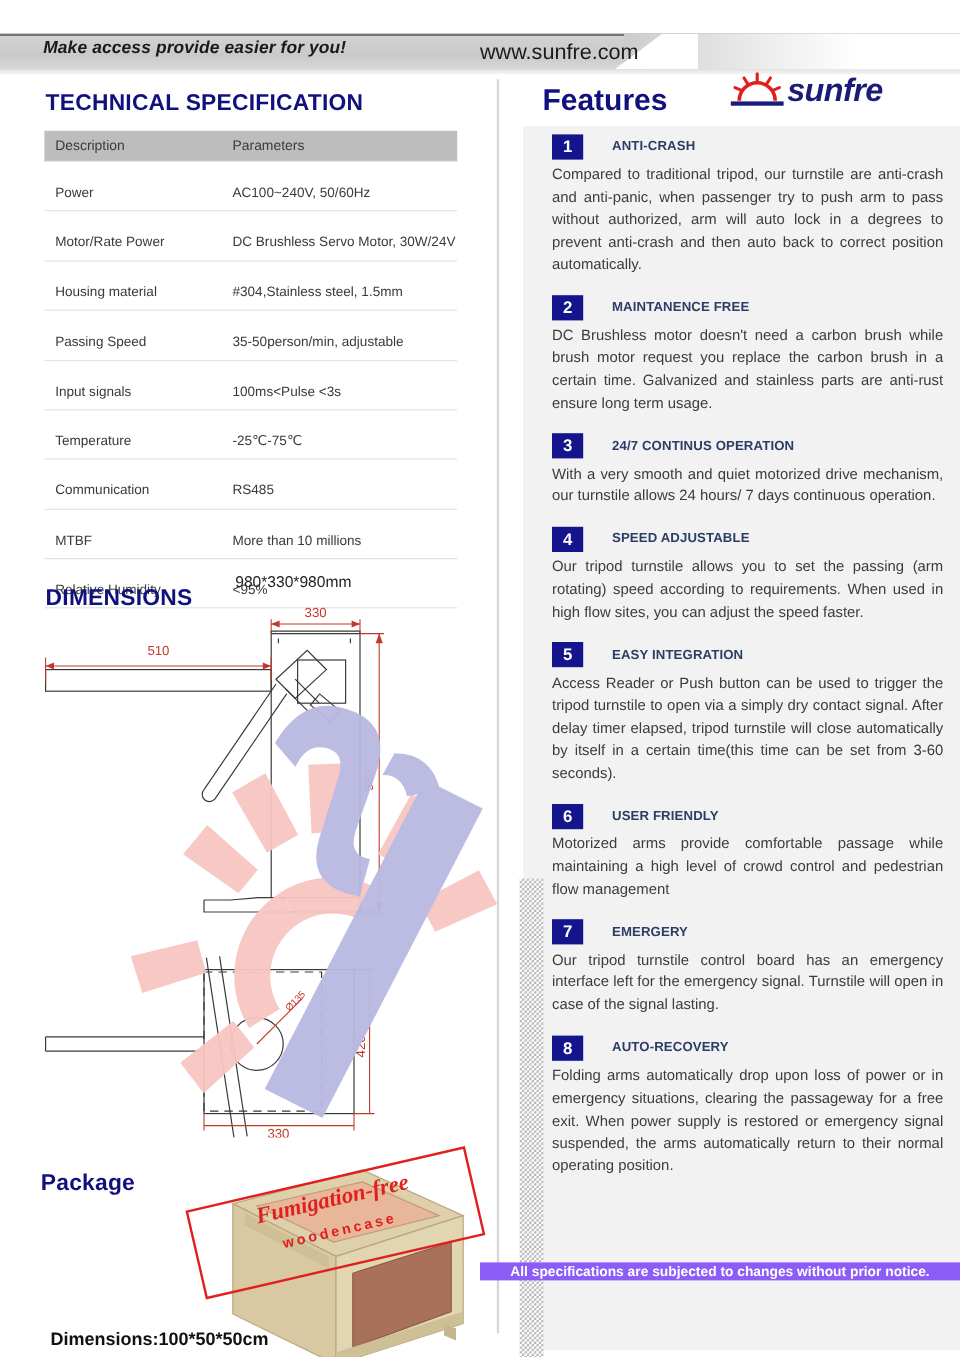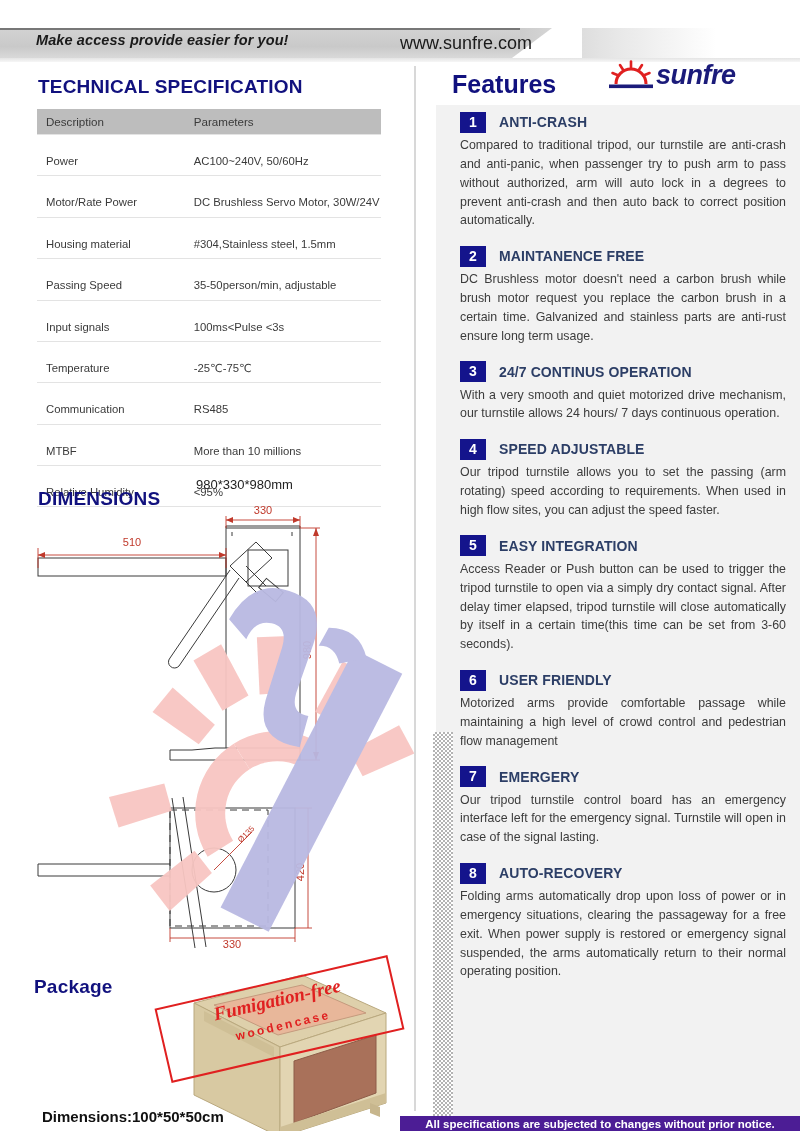--- a/index.html
+++ b/index.html
@@ -124,41 +124,41 @@
     position:absolute;left:24px;top:6px;width:326px;
   }
   .feature{margin-bottom:15px;}
   .feat-head{display:flex;align-items:center;height:22px;margin-bottom:3px;}
   .feat-num{
     width:26px;height:21px;background:#14148c;color:#fff;
     font-size:14px;font-weight:bold;text-align:center;line-height:21px;
     flex:0 0 26px;
   }
   .feat-name{
-    margin-left:13px;font-size:14px;font-weight:bold;
+    margin-left:24px;font-size:11px;font-weight:bold;
     color:#2c3e66;letter-spacing:.1px;white-space:nowrap;
   }
   .feat-body{
     font-size:12.4px;color:#3c3c3c;line-height:1.52;
     text-align:justify;text-justify:inter-word;
   }
   
   #checker-strip{
     position:absolute;left:-3px;top:627px;width:20px;height:438px;
     background-image:
       linear-gradient(45deg,#b4b4b4 25%,transparent 25%,transparent 75%,#b4b4b4 75%),
       linear-gradient(45deg,#b4b4b4 25%,transparent 25%,transparent 75%,#b4b4b4 75%);
     background-size:4px 4px;
     background-position:0 0,2px 2px;
     background-color:#ffffff;
   }
   
   #footer-bar{
-    position:absolute;left:400px;top:1116px;width:400px;height:15px;
-    background:#4c1d95;overflow:hidden;
+    position:absolute;left:400px;top:1052px;width:400px;height:15px;
+    background:#8b5cf6;overflow:hidden;
   }
   #footer-text{
     position:absolute;left:0;top:2px;width:400px;text-align:center;
     color:#ffffff;font-size:11.5px;font-weight:bold;white-space:nowrap;
   }
   #right-divider{
     position:absolute;left:414px;top:66px;width:2px;height:1045px;
     background:#d8d8d8;
   }
 </style>

